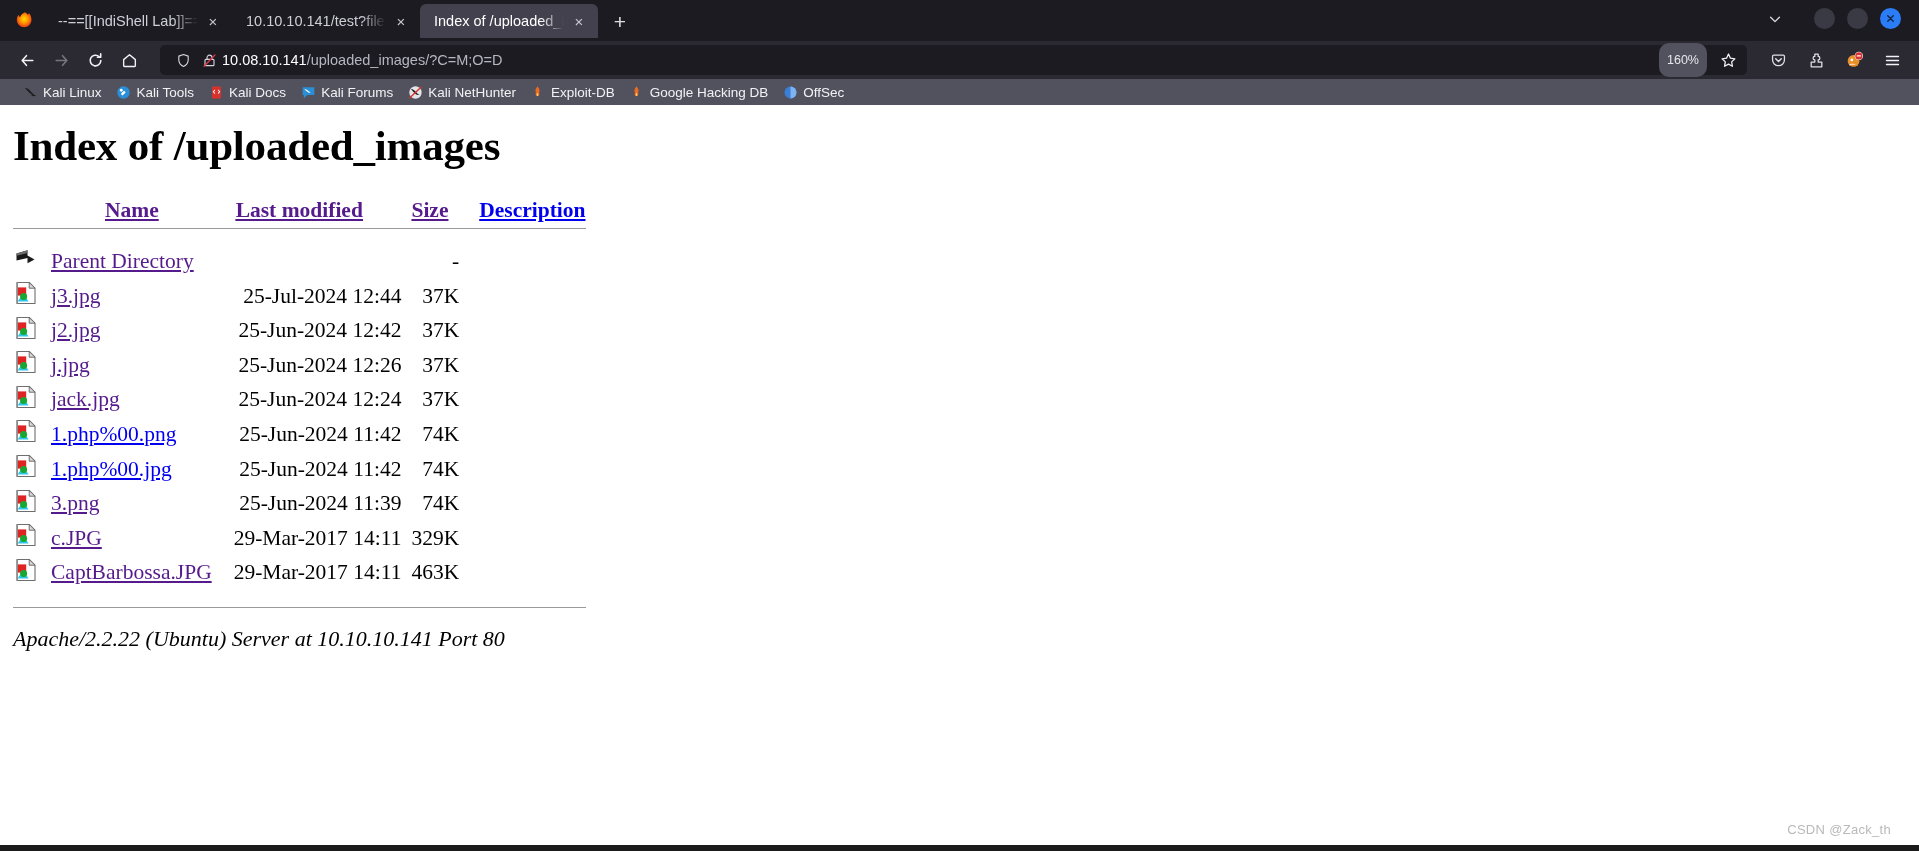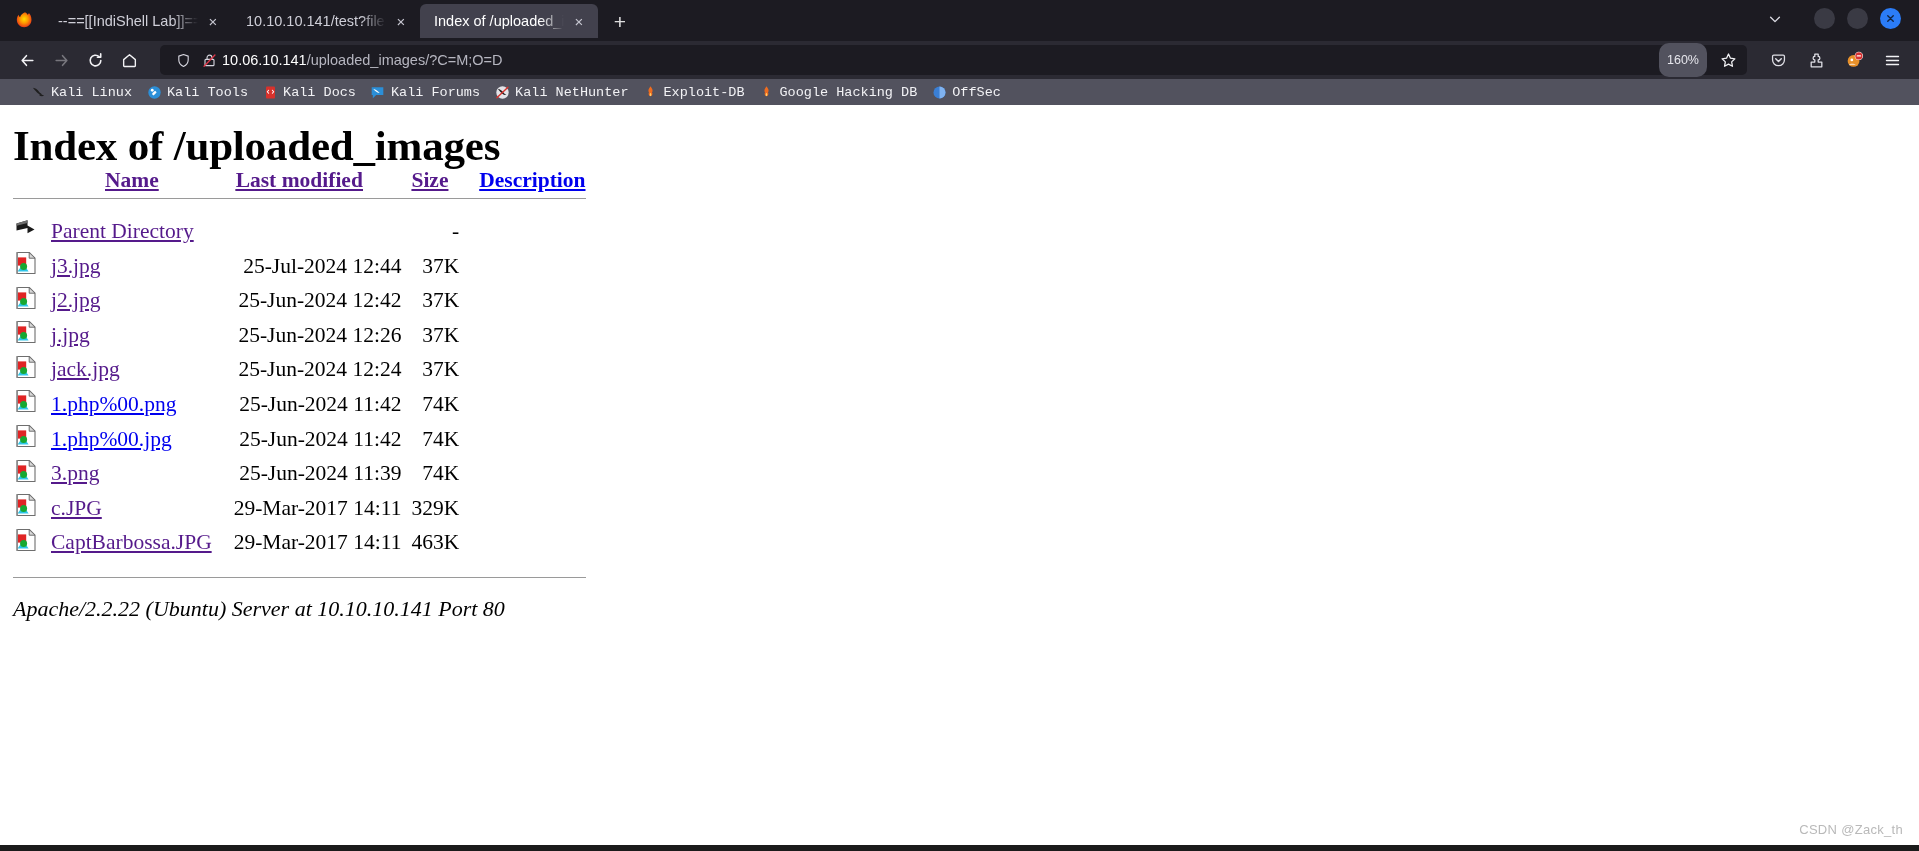--- a/index.html
+++ b/index.html
@@ -72,31 +72,31 @@
   .zoombadge {
     background:#52525e; color:#e6e6ec; font-size:12.5px;
     border-radius: 10px; padding: 10px 8px; margin-right: 8px; flex:0 0 auto;
   }
   .star { width:26px; height:26px; display:flex; align-items:center; justify-content:center; flex:0 0 auto;}
   .nav-right { display:flex; align-items:center; gap: 4px; margin-left: 8px; }
 
   
   .bookmarks {
     height: 26px; background:#52525e; display:flex; align-items:center;
-    padding: 0 24px; gap: 2px; flex: 0 0 26px; font-family: Liberation Mono, monospace;
+    padding: 0 16px; gap: 2px; flex: 0 0 26px;
   }
   .bm { display:flex; align-items:center; gap:5px; padding: 2px 6px; border-radius:4px; color:#f2f2f5; font-size:13.5px; white-space:nowrap; }
   .bm .bmico { width:16px; height:16px; display:flex; align-items:center; justify-content:center; flex:0 0 16px; }
 
   
   .viewport { flex: 1 1 auto; background:#ffffff; position:relative; overflow:hidden; }
   .page { padding: 18px 0 0 13px; font-family: "Liberation Serif", serif; color:#000; }
   h1.page-title { font-size: 43px; font-weight: bold; letter-spacing: -0.2px; line-height: 1.05; }
 
-  table.idx { border-collapse: collapse; font-size: 21.5px; }
+  table.idx { border-collapse: collapse; margin-top: 30px; font-size: 21.5px; }
   table.idx td, table.idx th { padding: 0; }
   .c-icon { width: 38px; padding-left: 2px !important; vertical-align: middle; }
   .c-name { padding-right: 22px !important; }
   .c-mod  { text-align: right; padding-right: 10px !important; white-space: nowrap; }
   .c-size { text-align: right; white-space: nowrap; padding-right: 12px !important; }
   .c-desc { }
   th.h { padding-bottom: 4px !important; }
   th.h span, th.h a { font-weight: bold; }
   .hdr-name { text-align: left; padding-left: 92px !important; }
   .hdr-mod  { text-align: left; padding-left: 2px !important; text-decoration: underline;}
@@ -107,21 +107,21 @@
   tr.rule td { border-bottom: 1px solid #9a9a9a; height: 1px; padding: 0 !important; }
   .rule-cell { padding: 0 !important; }
   .spacer-top td { height: 16px; }
   .spacer-bot td { height: 16px; }
   .row td { height: 34.6px; vertical-align: middle; }
   address.footer {
     font-family: "Liberation Serif", serif;
     font-style: italic; font-size: 22px; margin-top: 18px;
   }
   .watermark {
-    position:absolute; right: 16px; bottom: 8px;
+    position:absolute; right: 28px; bottom: 8px;
     font-family: "Liberation Sans", sans-serif;
     font-size: 13px; color:#b9b9b9; letter-spacing: .3px;
   }
   .taskbar { height: 6px; background:#1b1b1b; flex:0 0 6px; }
 </style>
 </head>
 <body>
 
 <div id="browser">
 
@@ -208,21 +208,21 @@
             <path d="M8 1.6l5 1.7v4.2c0 3.2-2.2 5.6-5 6.9-2.8-1.3-5-3.7-5-6.9V3.3z" fill="none" stroke="#d5d5de" stroke-width="1.2" stroke-linejoin="round"></path>
           </svg>
       </span>
       <span class="star">
         <svg width="15" height="15" viewBox="0 0 16 16">
           <rect x="3.2" y="6.8" width="9.6" height="6.6" rx="1" fill="none" stroke="#d5d5de" stroke-width="1.2"></rect>
           <path d="M5.4 6.8V4.9a2.6 2.6 0 0 1 5.2 0v1.9" fill="none" stroke="#d5d5de" stroke-width="1.2"></path>
           <path d="M2.2 14.2L13.8 2.2" stroke="#e0384a" stroke-width="1.4" stroke-linecap="round"></path>
         </svg>
       </span>
-      <span class="url-text"><b>10.06.10.141</b><span>/uploaded_images/?C=M;O=D</span></span>
+      <span class="url-text"><b>10.08.10.141</b><span>/uploaded_images/?C=M;O=D</span></span>
       <span class="zoombadge">160%</span>
       <span class="star">
         <svg width="17" height="17" viewBox="0 0 16 16">
             <path d="M8 1.9l1.85 3.9 4.15.56-3.02 2.9.74 4.18L8 11.45 4.28 13.44l.74-4.18L2 6.36l4.15-.56z" fill="none" stroke="#f2f2f5" stroke-width="1.2" stroke-linejoin="round"></path>
           </svg>
       </span>
     </div>
 
     <div class="nav-right">
       <div class="navbtn">

